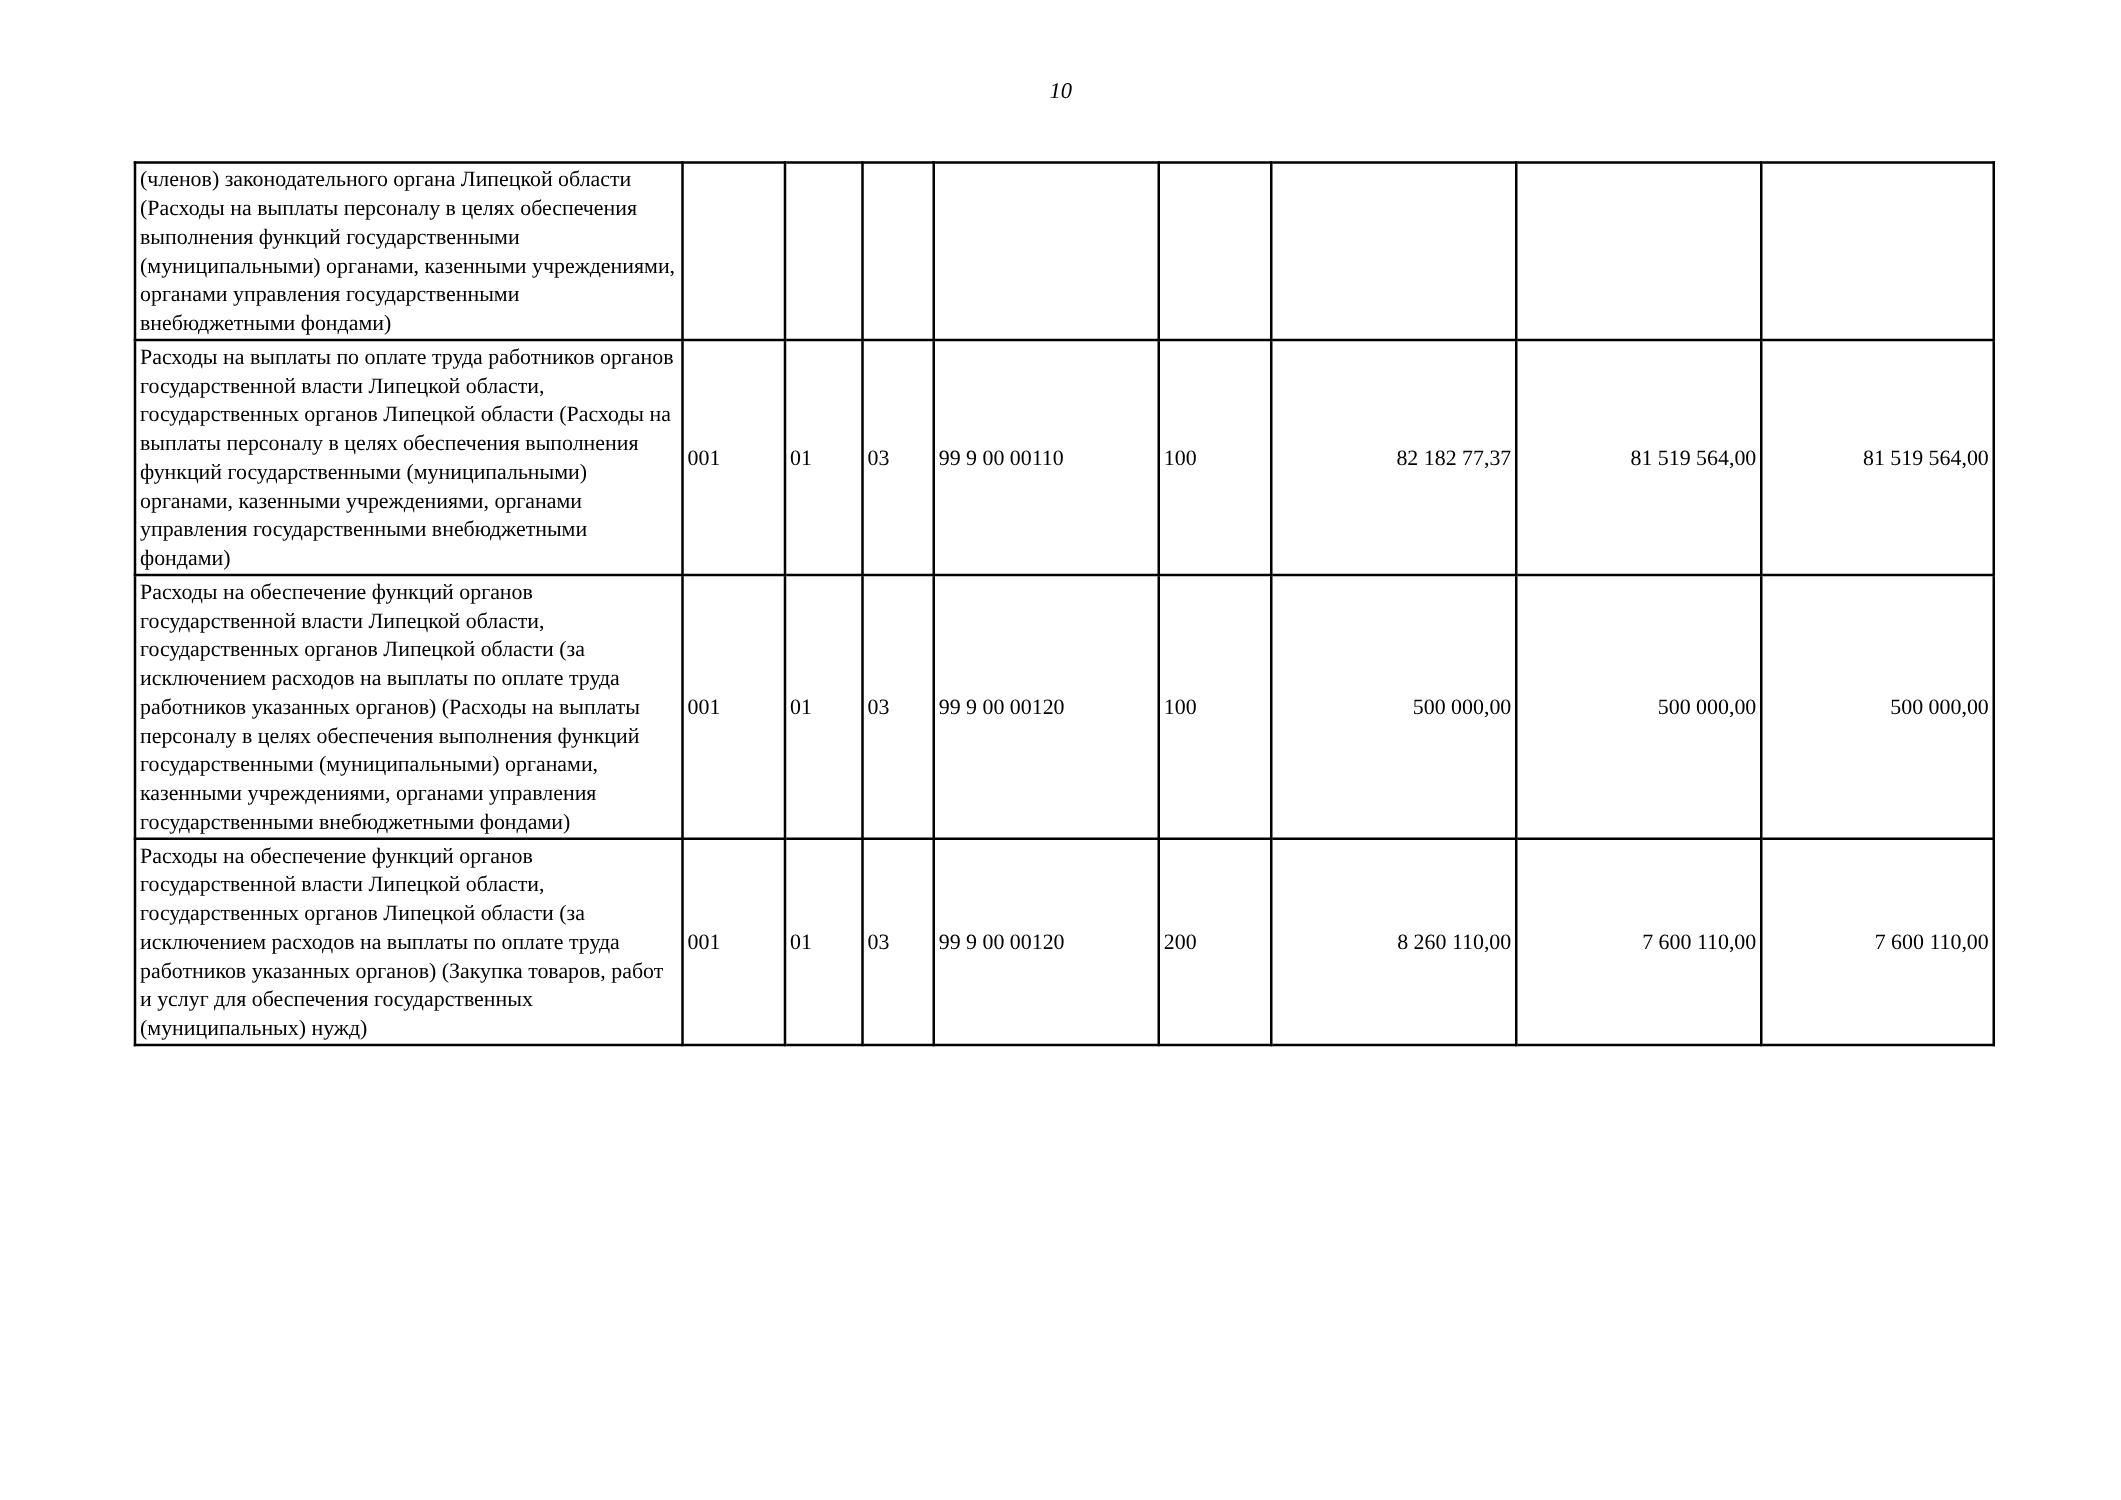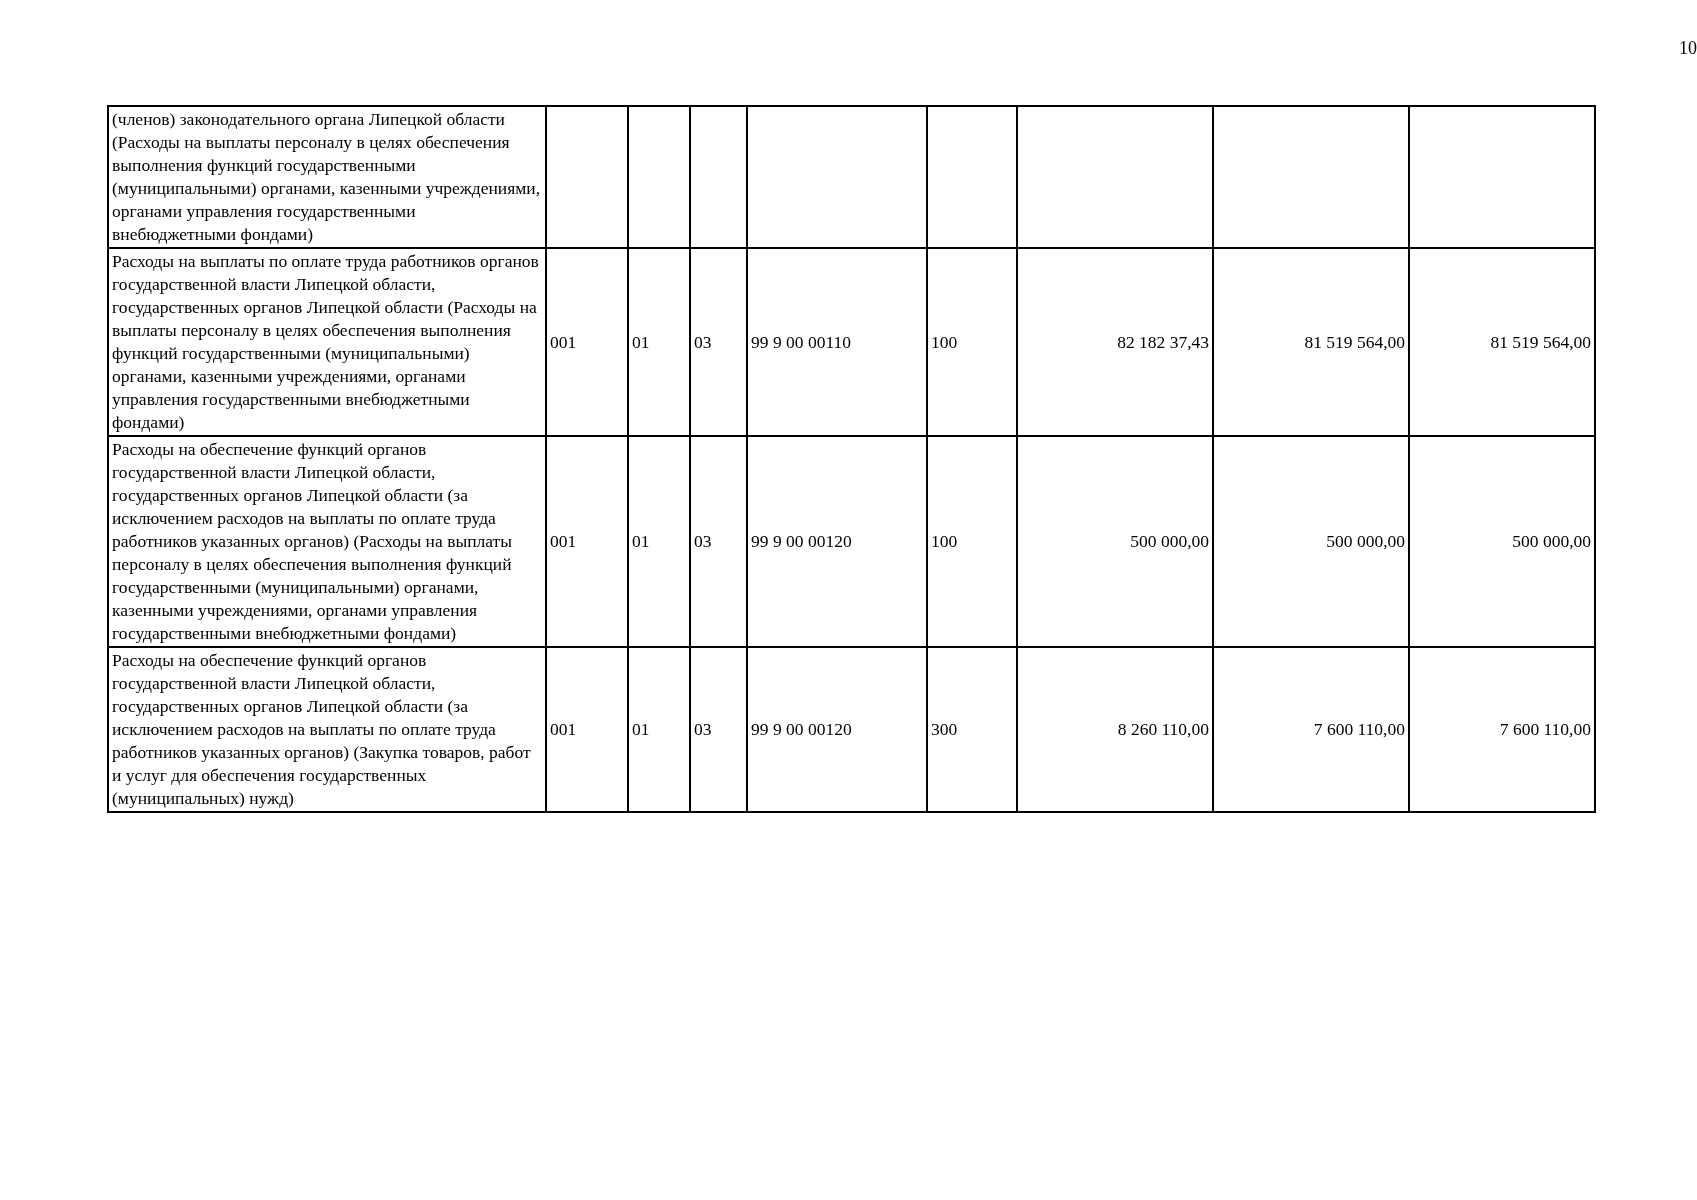--- a/index.html
+++ b/index.html
@@ -8,23 +8,24 @@
     background: #ffffff;
   }
   body {
     width: 1697px;
     height: 1200px;
     font-family: "Liberation Serif", "DejaVu Serif", serif;
     color: #000000;
     position: relative;
   }
   .page-number {
-    text-align: right;
-    padding-top: 38px;
+    text-align: center;
+    padding-top: 62px;
     font-size: 18px;
+    font-style: italic;
   }
   table.budget {
     border-collapse: collapse;
     table-layout: fixed;
     width: 1487px;
     margin: 46px 0 0 107px;
     padding-left: 28px;
   }
   table.budget td {
     border: 2px solid #000000;
@@ -88,21 +89,21 @@
       <td class="amount-cell"></td>
     </tr>
 
     <tr>
       <td class="name-cell">Расходы на выплаты по оплате труда работников органов государственной власти Липецкой области, государственных органов Липецкой области (Расходы на выплаты персоналу в целях обеспечения выполнения функций государственными (муниципальными) органами, казенными учреждениями, органами управления государственными внебюджетными фондами)</td>
       <td class="code-cell">001</td>
       <td class="code-cell">01</td>
       <td class="code-cell">03</td>
       <td class="code-cell">99 9 00 00110</td>
       <td class="code-cell">100</td>
-      <td class="amount-cell">82 182 37,43</td>
+      <td class="amount-cell">82 182 77,37</td>
       <td class="amount-cell">81 519 564,00</td>
       <td class="amount-cell">81 519 564,00</td>
     </tr>
 
     <tr>
       <td class="name-cell">Расходы на обеспечение функций органов государственной власти Липецкой области, государственных органов Липецкой области (за исключением расходов на выплаты по оплате труда работников указанных органов) (Расходы на выплаты персоналу в целях обеспечения выполнения функций государственными (муниципальными) органами, казенными учреждениями, органами управления государственными внебюджетными фондами)</td>
       <td class="code-cell">001</td>
       <td class="code-cell">01</td>
       <td class="code-cell">03</td>
       <td class="code-cell">99 9 00 00120</td>
@@ -111,20 +112,20 @@
       <td class="amount-cell">500 000,00</td>
       <td class="amount-cell">500 000,00</td>
     </tr>
 
     <tr>
       <td class="name-cell">Расходы на обеспечение функций органов государственной власти Липецкой области, государственных органов Липецкой области (за исключением расходов на выплаты по оплате труда работников указанных органов) (Закупка товаров, работ и услуг для обеспечения государственных (муниципальных) нужд)</td>
       <td class="code-cell">001</td>
       <td class="code-cell">01</td>
       <td class="code-cell">03</td>
       <td class="code-cell">99 9 00 00120</td>
-      <td class="code-cell">300</td>
+      <td class="code-cell">200</td>
       <td class="amount-cell">8 260 110,00</td>
       <td class="amount-cell">7 600 110,00</td>
       <td class="amount-cell">7 600 110,00</td>
     </tr>
 
   </tbody>
 </table>
 
 </body></html>

